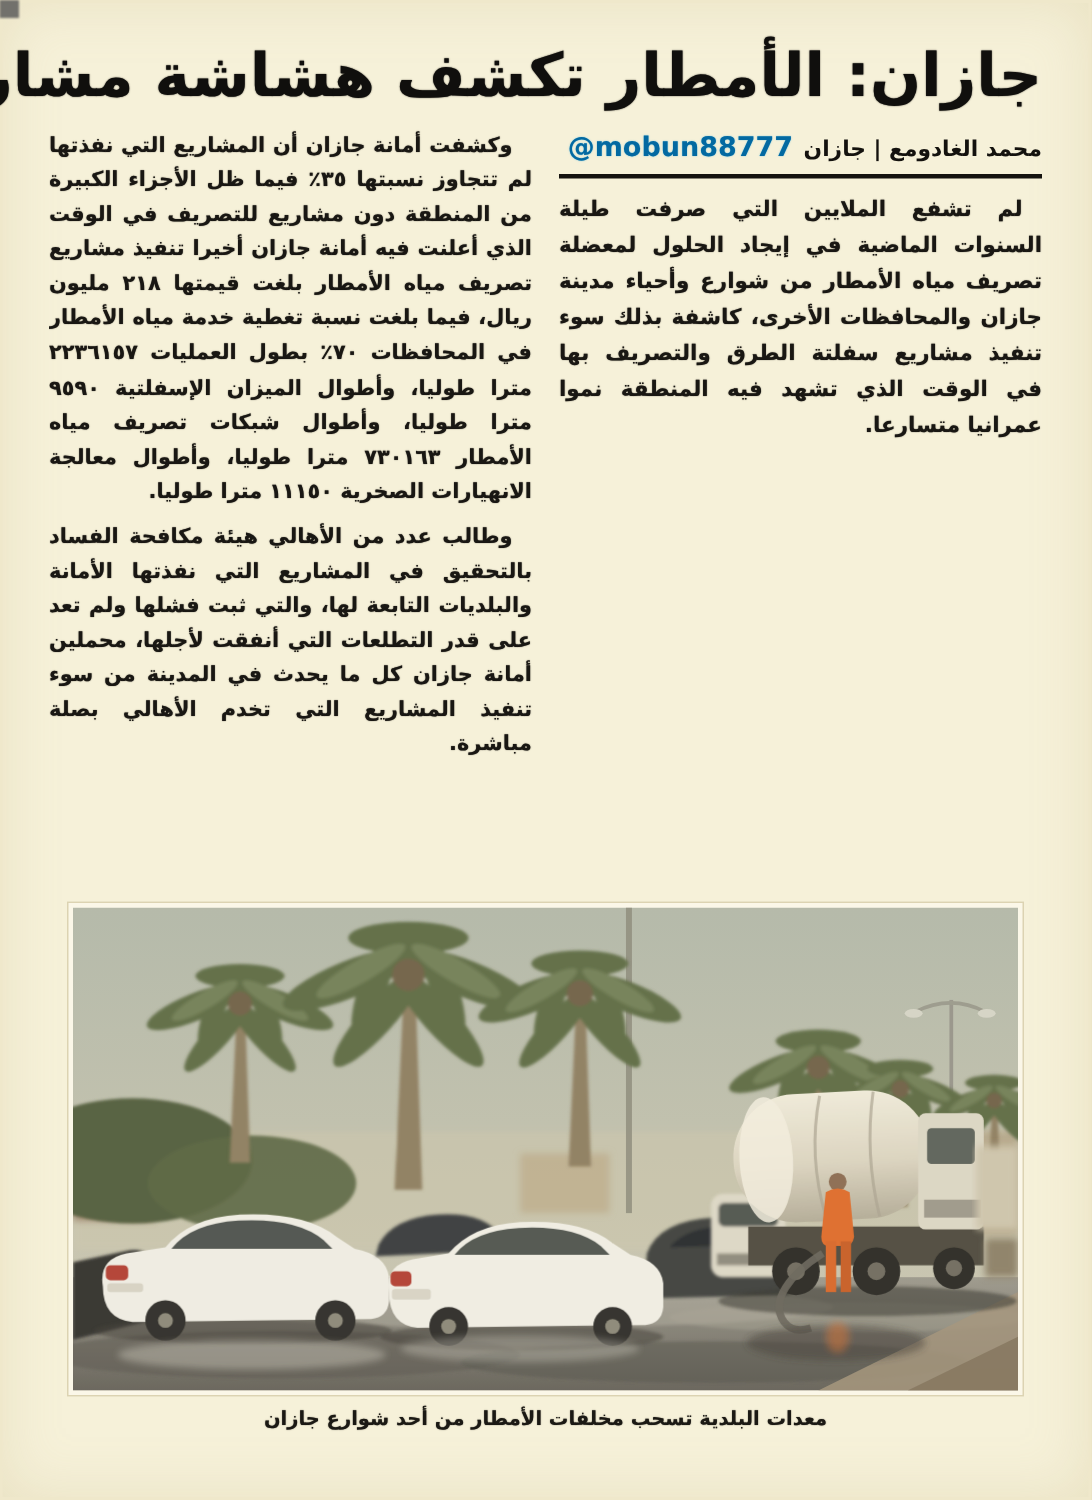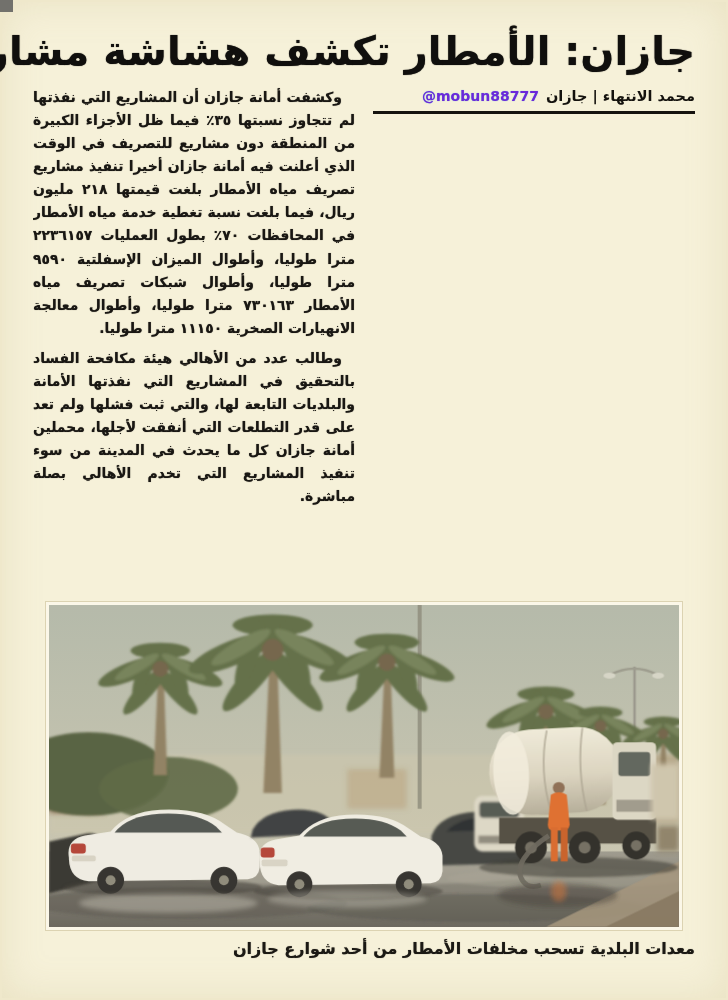--- a/index.html
+++ b/index.html
@@ -30,22 +30,22 @@
     display:flex;flex-direction:row;gap:18px;direction:rtl;
     height:502px;overflow:hidden;
   }
   .col{flex:1 1 0;min-width:0;}
   .byline{
     display:flex;align-items:baseline;gap:7px;direction:rtl;
     font-size:14.5px;font-weight:bold;color:#14120e;
     padding-top:2px;
   }
   .byline .handle{
-    color:#6d28d9;direction:ltr;unicode-bidi:embed;
-    font-size:14px;letter-spacing:0;
+    color:#0369a1;direction:ltr;unicode-bidi:embed;
+    font-size:18px;letter-spacing:0;
     text-shadow:0 0 1px rgba(42,169,224,.7);
   }
   .byline-rule{
     height:2.5px;background:#15130f;border:none;margin:7px 0 9px 0;
   }
   .bodytext p{
     margin:0 0 7px 0;
     font-size:14.3px;line-height:1.68;font-weight:bold;
     color:#191713;text-align:justify;
     text-indent:13px;
@@ -53,43 +53,44 @@
     filter:blur(.28px);
   }
   .col-left .bodytext p{font-size:13.9px;line-height:1.66;}
   .photo-frame{
     margin:13px auto 0 auto;width:638px;
     background:#fbf7e8;padding:3px;
     border:1px solid #dcd3b2;box-sizing:border-box;
   }
   .photo-frame svg{display:block;}
   .caption{
-    font-size:16px;font-weight:bold;color:#1b1914;
+    text-align:center;font-size:13px;font-weight:bold;color:#1b1914;
     margin-top:8px;letter-spacing:0;
     text-shadow:0 0 .8px rgba(25,22,15,.7);
     filter:blur(.25px);
   }
 </style>
 </head>
 <body>
 
 <div class="page">
   <div class="scan-artifact"></div>
 
   <h1 class="headline">جازان: الأمطار تكشف هشاشة مشاريع الأمانة</h1>
 
   <div class="columns">
 
     <div class="col col-right">
       <div class="byline">
-        <span>محمد الانتهاء | جازان</span>
+        <span>محمد الغادومع | جازان</span>
         <span class="handle">@mobun88777</span>
       </div>
       <hr class="byline-rule">
       <div class="bodytext">
+        <p>لم تشفع الملايين التي صرفت طيلة السنوات الماضية في إيجاد الحلول لمعضلة تصريف مياه الأمطار من شوارع وأحياء مدينة جازان والمحافظات الأخرى، كاشفة بذلك سوء تنفيذ مشاريع سفلتة الطرق والتصريف بها في الوقت الذي تشهد فيه المنطقة نموا عمرانيا متسارعا.</p>
       </div>
     </div>
 
     <div class="col col-left">
       <div class="bodytext">
         <p>وكشفت أمانة جازان أن المشاريع التي نفذتها لم تتجاوز نسبتها ٣٥٪ فيما ظل الأجزاء الكبيرة من المنطقة دون مشاريع للتصريف في الوقت الذي أعلنت فيه أمانة جازان أخيرا تنفيذ مشاريع تصريف مياه الأمطار بلغت قيمتها ٢١٨ مليون ريال، فيما بلغت نسبة تغطية خدمة مياه الأمطار في المحافظات ٧٠٪ بطول العمليات ٢٢٣٦١٥٧ مترا طوليا، وأطوال الميزان الإسفلتية ٩٥٩٠ مترا طوليا، وأطوال شبكات تصريف مياه الأمطار ٧٣٠١٦٣ مترا طوليا، وأطوال معالجة الانهيارات الصخرية ١١١٥٠ مترا طوليا.</p>
         <p>وطالب عدد من الأهالي هيئة مكافحة الفساد بالتحقيق في المشاريع التي نفذتها الأمانة والبلديات التابعة لها، والتي ثبت فشلها ولم تعد على قدر التطلعات التي أنفقت لأجلها، محملين أمانة جازان كل ما يحدث في المدينة من سوء تنفيذ المشاريع التي تخدم الأهالي بصلة مباشرة.</p>
       </div>
     </div>
   </div>

